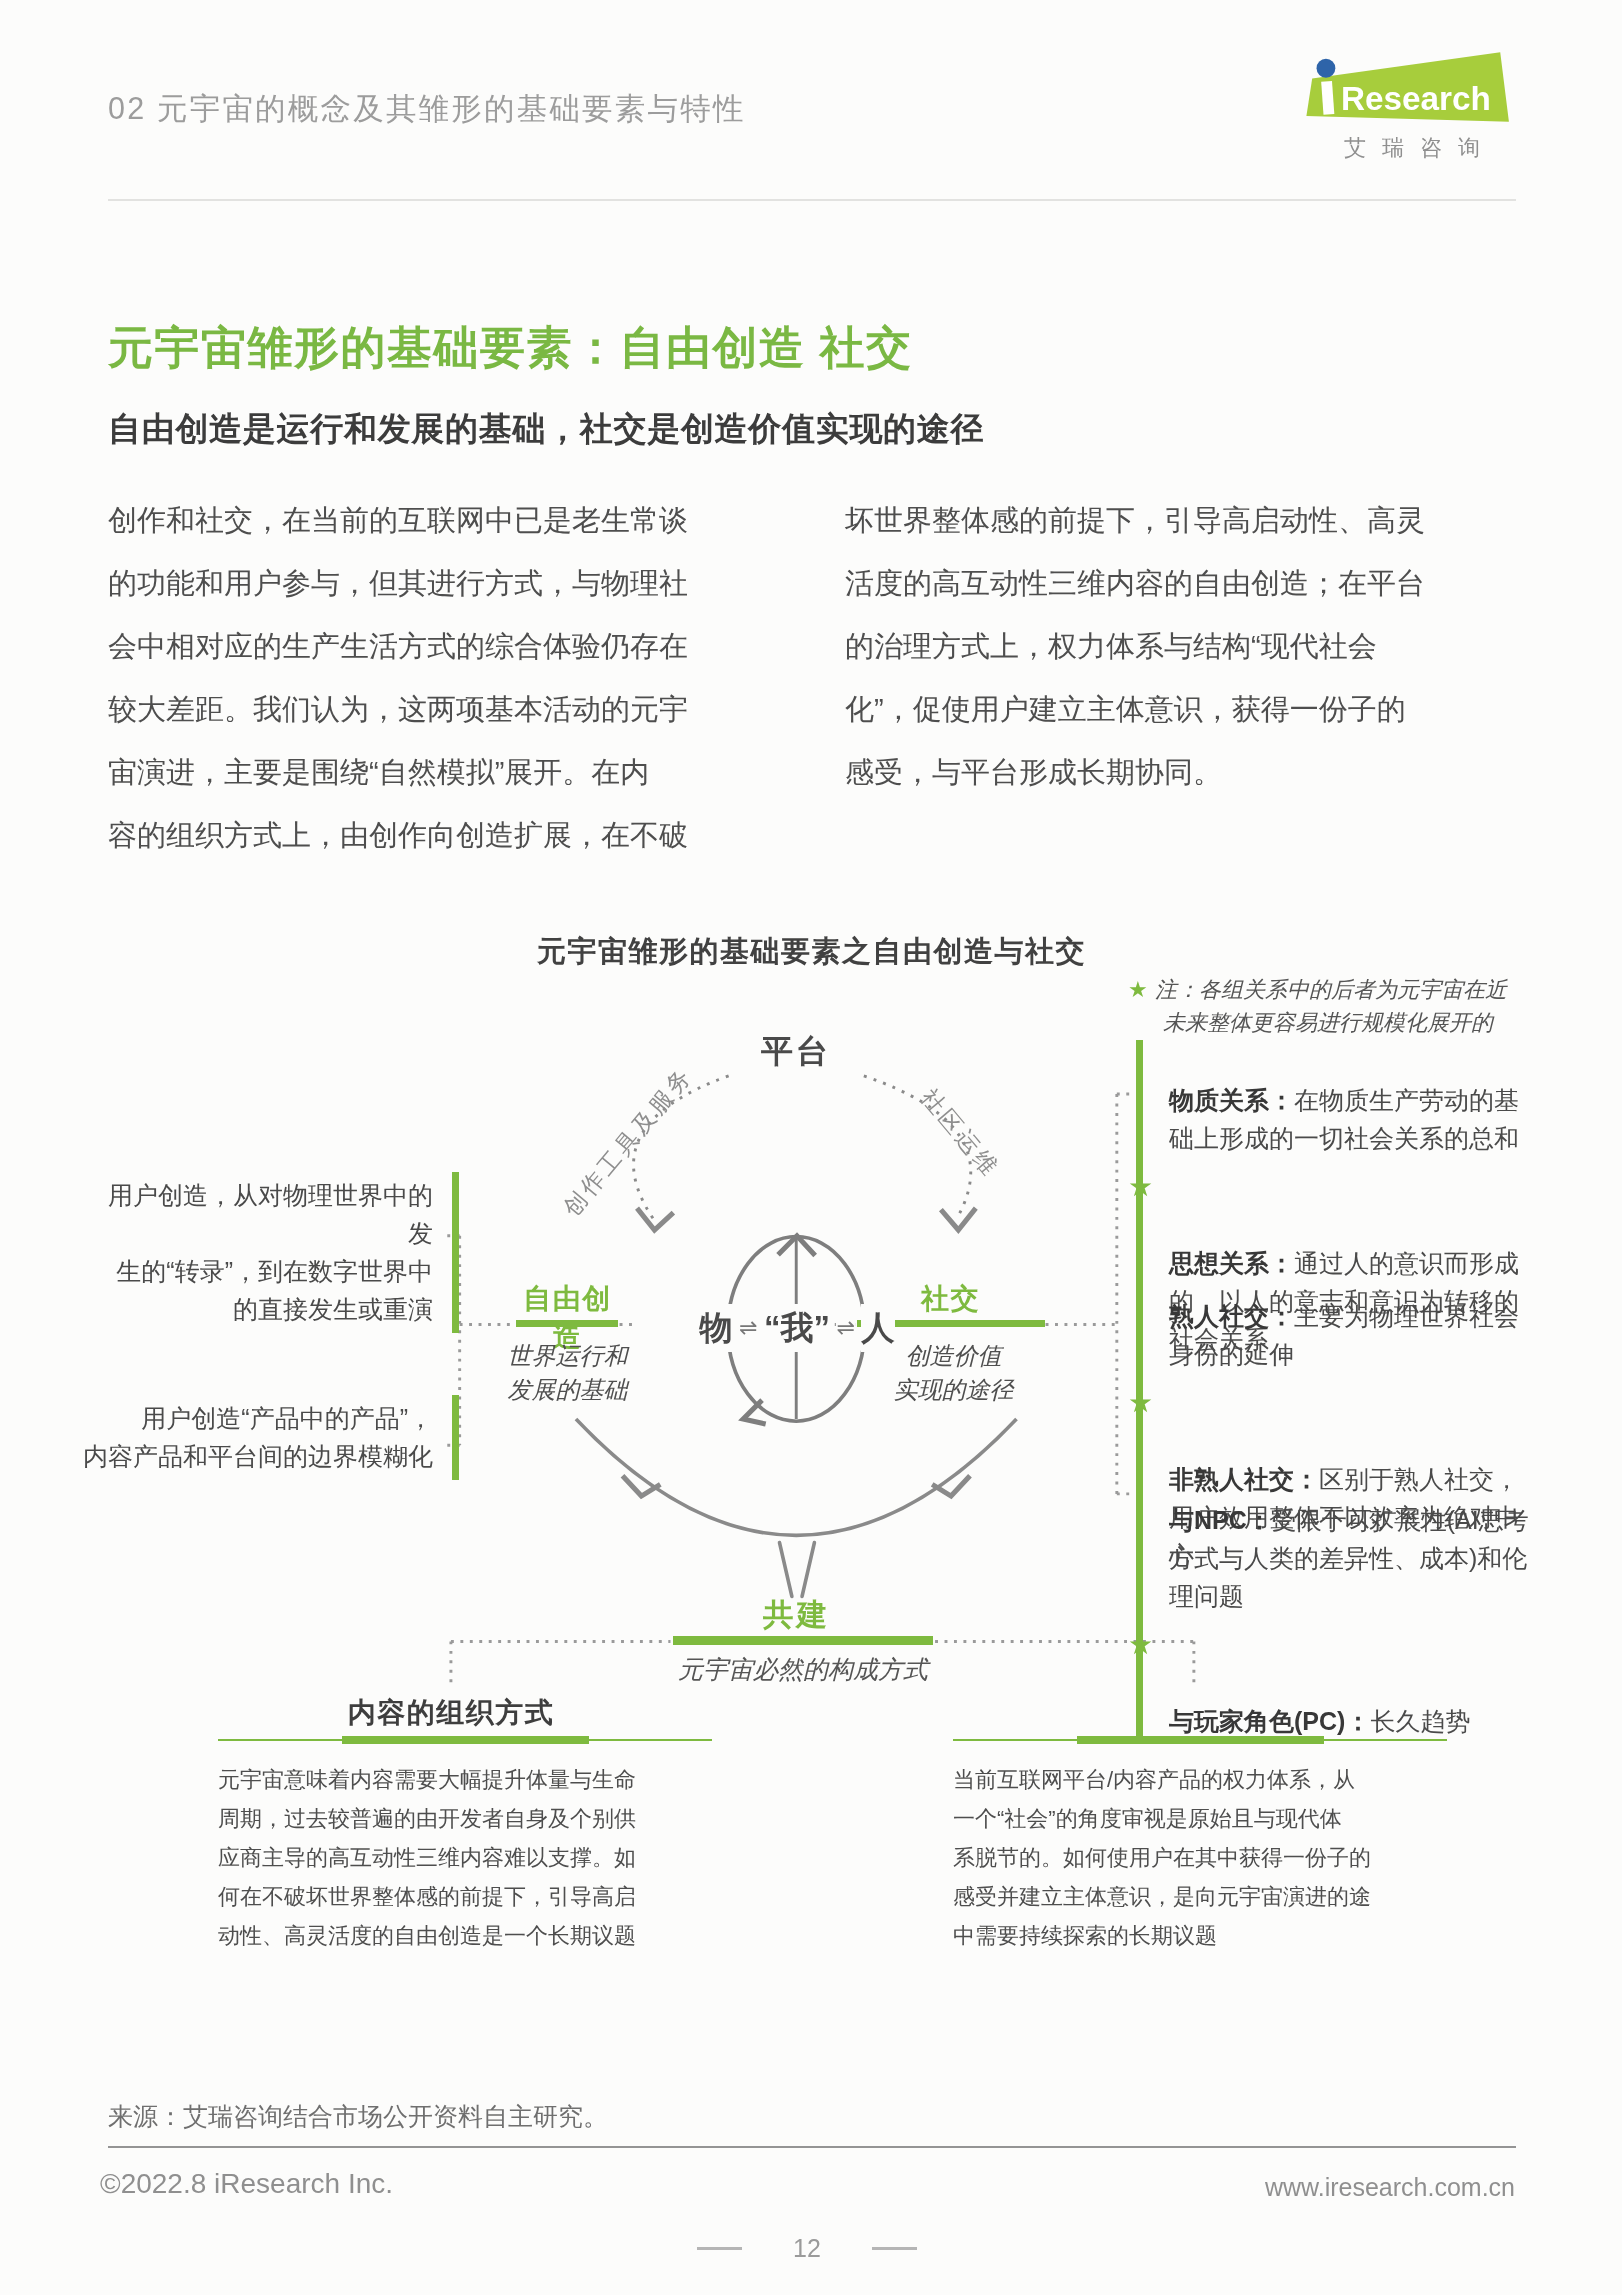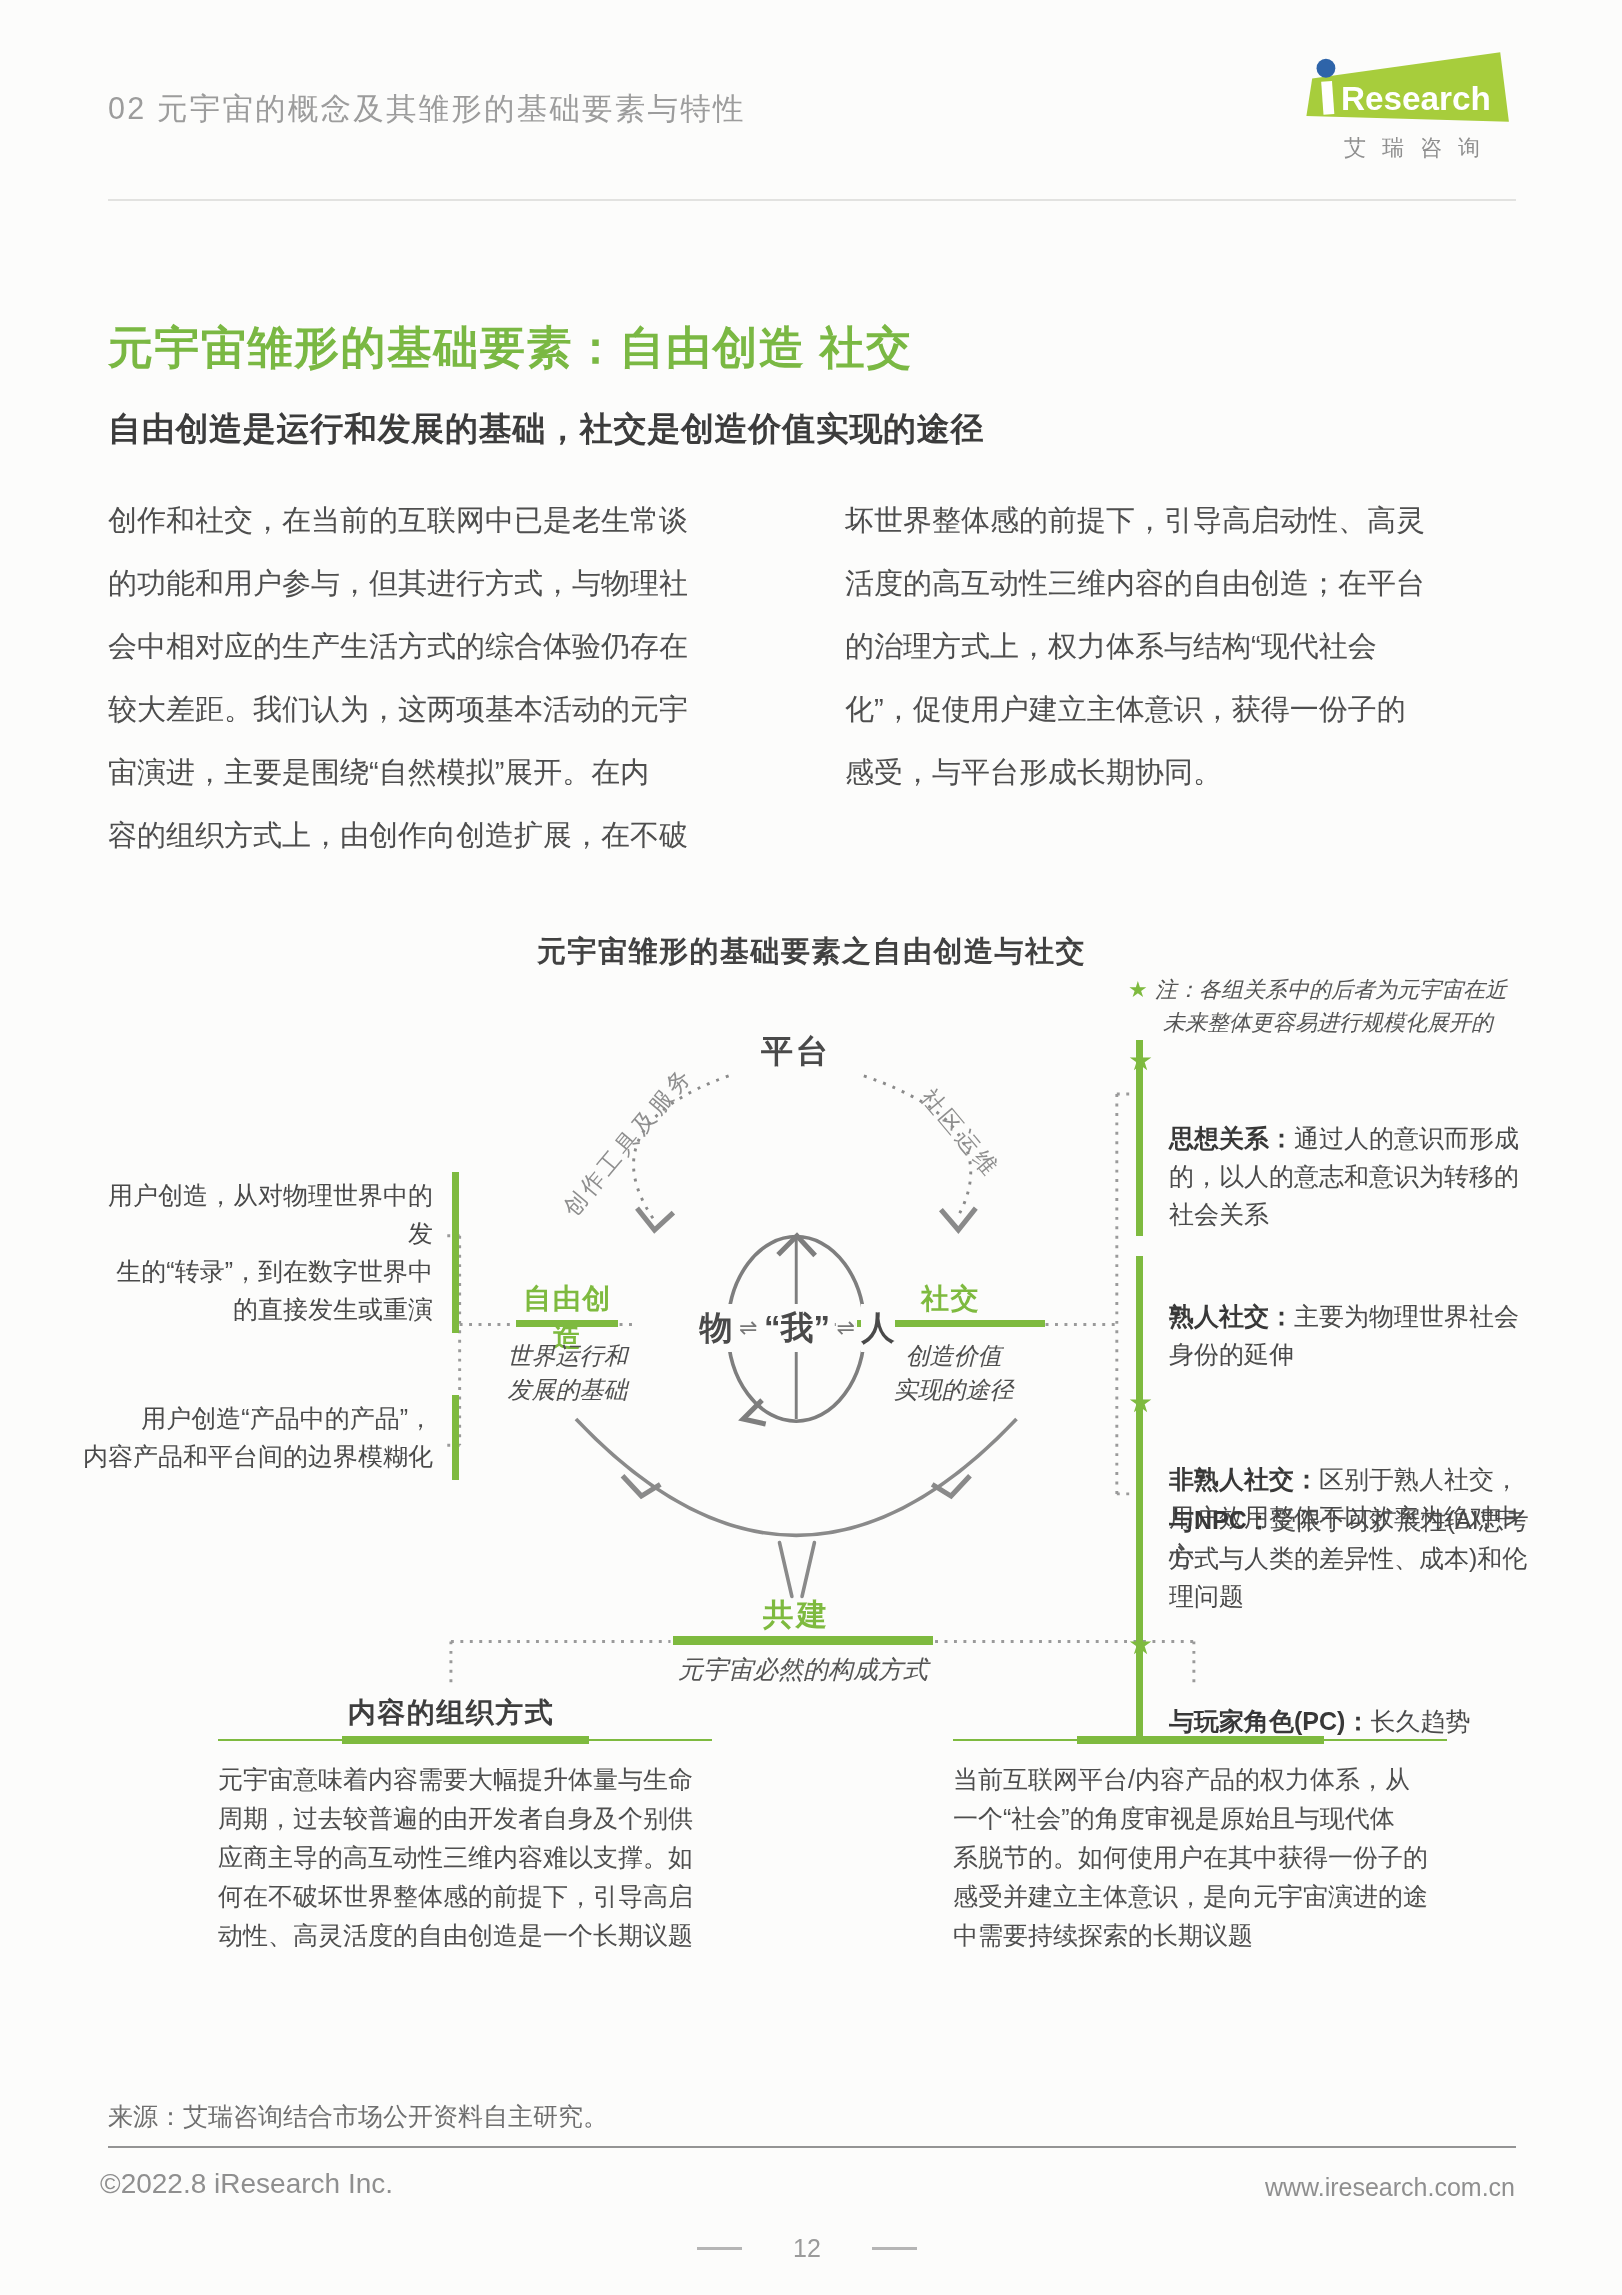--- a/index.html
+++ b/index.html
@@ -70,21 +70,21 @@
   .group-3{top:1460px;}
 
   
   .sec-title{top:1694px;width:436px;text-align:center;font-size:28px;font-weight:bold;color:#3e3e3e;letter-spacing:1.5px;}
   .sec-title-left{left:233px;}
   .sec-title-right{left:978px;}
   .sec-divider{top:1739px;width:494px;height:2.2px;background:#7eba3f;}
   .sec-divider .thick{position:absolute;left:124px;top:-2.9px;width:247px;height:8px;background:#7eba3f;}
   .sec-divider-left{left:218px;}
   .sec-divider-right{left:953px;}
-  .sec-text{top:1760px;width:505px;font-size:25px;line-height:39px;color:#4e4e4e;text-align:justify;}
+  .sec-text{top:1760px;width:505px;font-size:22px;line-height:39px;color:#4e4e4e;text-align:justify;}
   .sec-text-left{left:218px;}
   .sec-text-right{left:953px;}
 
   
   .source{left:108px;top:2100px;font-size:25px;color:#6f6f6f;}
   .footer-divider{left:108px;top:2146px;width:1408px;height:2.2px;background:#949494;}
   .copyright{left:100px;top:2168px;font-size:28px;color:#8f8f8f;}
   .website{left:1163px;top:2173px;width:352px;font-size:25px;color:#8f8f8f;text-align:right;}
   .pager{left:0;top:2234px;width:1614px;display:flex;justify-content:center;align-items:center;gap:51px;}
   .pager .dash{width:45px;height:2.2px;background:#b5b5b5;}
@@ -181,20 +181,24 @@
   <div class="abs txt cobuild-desc">元宇宙必然的构成方式</div>
 
   <div class="abs txt left-note left-note-1 pre">用户创造，从对物理世界中的发
 生的“转录”，到在数字世界中
 的直接发生或重演</div>
   <div class="abs txt left-note left-note-2 pre">用户创造“产品中的产品”，
 内容产品和平台间的边界模糊化</div>
 
   <div class="abs txt anno-group group-1">
     <div class="anno-entry pre">
+      <span class="anno-head">物质关系：</span><span class="anno-text">在物质生产劳动的基
+础上形成的一切社会关系的总和</span>
+    </div>
+    <div class="anno-entry pre">
       <span class="anno-star">★</span>
       <span class="anno-head">思想关系：</span><span class="anno-text">通过人的意识而形成
 的，以人的意志和意识为转移的
 社会关系</span>
     </div>
   </div>
   <div class="abs txt anno-group group-2">
     <div class="anno-entry pre">
       <span class="anno-head">熟人社交：</span><span class="anno-text">主要为物理世界社会
 身份的延伸</span>

